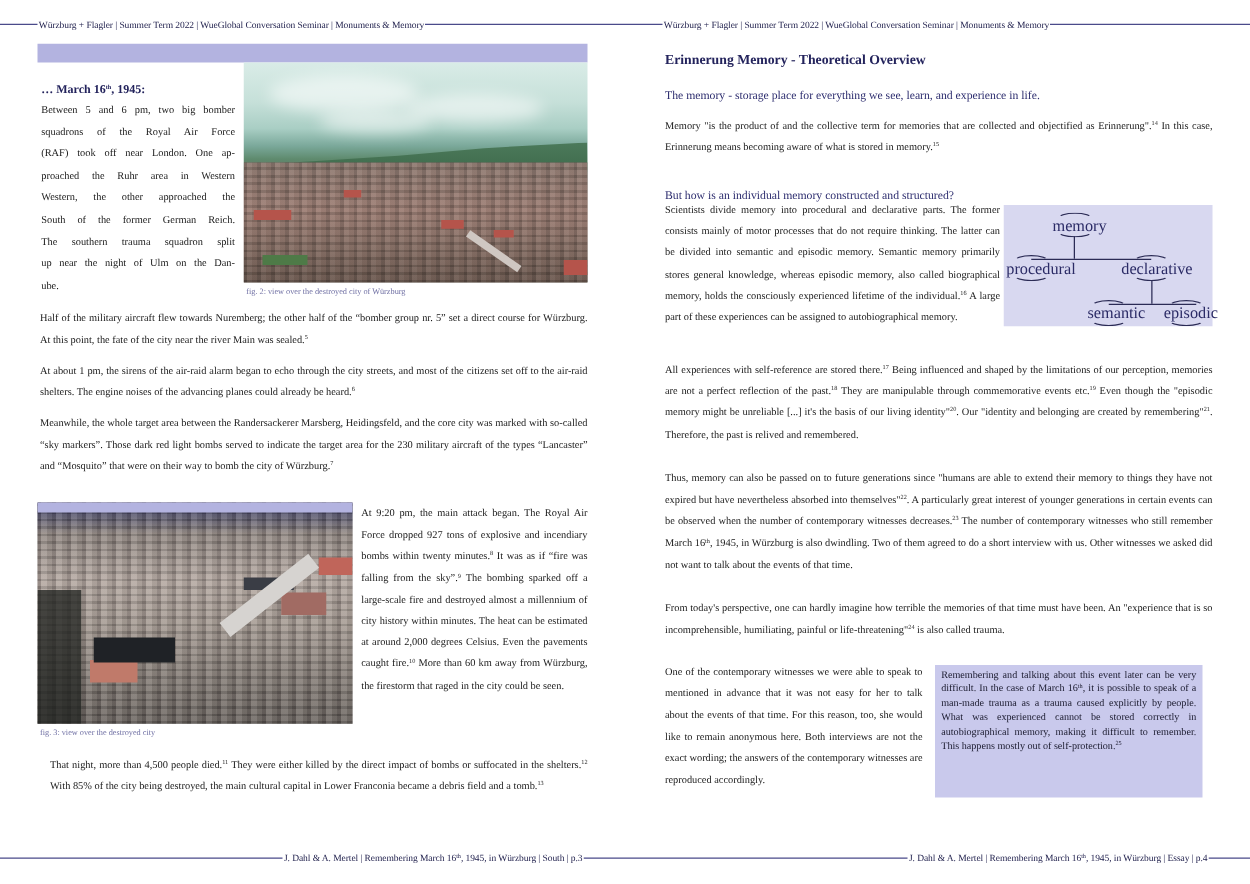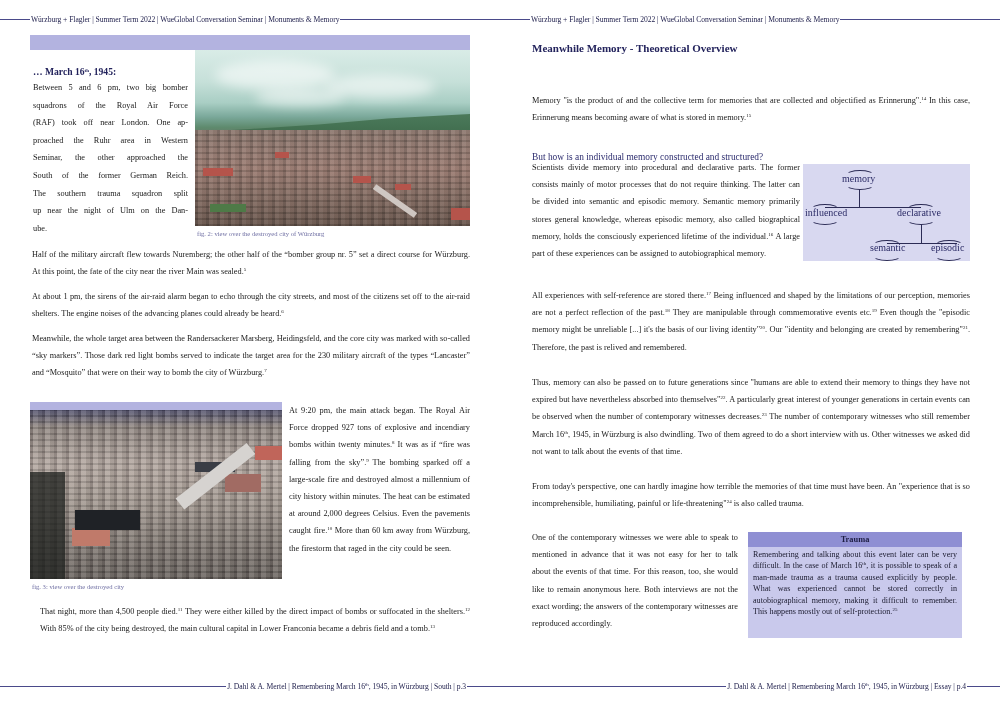--- a/index.html
+++ b/index.html
@@ -55,21 +55,21 @@
 
   .caption { position: absolute; font-size: 6.6px; color: #6f6fa3; }
 
   .heading-date { position: absolute; left: 33px; top: 66px; font-size: 9.6px; font-weight: bold; color: #23235c; }
 
   
   .title-main { position: absolute; left: 32px; top: 42px; font-size: 11px; font-weight: bold; color: #23235c; }
   .subhead { position: absolute; left: 32px; font-size: 9.4px; color: #2c2c6e; }
 
   .diagram { position: absolute; left: 803px; top: 164px; width: 167px; height: 97px; background: #d8d8f0; }
-  .diagram .node { position: absolute; font-size: 10px; color: #2b2b66; white-space: nowrap; }
+  .diagram .node { position: absolute; font-size: 13px; color: #2b2b66; white-space: nowrap; }
   .diagram .arc { position: absolute; width: 28px; height: 10px; border: 1px solid #2b2b55; border-radius: 50%; }
   .diagram .arc.top { border-bottom-color: transparent; border-left-color: transparent; border-right-color: transparent; }
   .diagram .arc.bot { border-top-color: transparent; border-left-color: transparent; border-right-color: transparent; }
   .diagram .ln { position: absolute; background: #2b2b55; }
 
   .trauma-box { position: absolute; left: 748px; top: 532px; width: 214px; height: 106px; background: #c9c9ec; }
   .trauma-box .th { height: 15px; background: #8f8fd3; font-size: 8.4px; font-weight: bold; text-align: center; line-height: 15px; color: #1e1e44; }
   .trauma-box .tb { padding: 2px 5px 0 5px; font-size: 8.1px; line-height: 11.4px; text-align: justify; color: #1a1a2e; }
 </style>
 </head>
@@ -87,21 +87,21 @@
 
     <div class="purple-band"></div>
 
     <div class="heading-date"><span>… March 16</span><sup>th</sup><span>, 1945:</span></div>
 
     <div class="body-p" style="left:33px; top:79px; width:155px; line-height:17.6px;">
       <div style="text-align:justify; text-align-last:justify;">Between 5 and 6 pm, two big bomber</div>
       <div style="text-align:justify; text-align-last:justify;">squadrons of the Royal Air Force</div>
       <div style="text-align:justify; text-align-last:justify;">(RAF) took off near London. One ap-</div>
       <div style="text-align:justify; text-align-last:justify;">proached the Ruhr area in Western</div>
-      <div style="text-align:justify; text-align-last:justify;">Seminar, the other approached the</div>
+      <div style="text-align:justify; text-align-last:justify;">Western, the other approached the</div>
       <div style="text-align:justify; text-align-last:justify;">South of the former German Reich.</div>
       <div style="text-align:justify; text-align-last:justify;">The southern trauma squadron split</div>
       <div style="text-align:justify; text-align-last:justify;">up near the night of Ulm on the Dan-</div>
       <div>ube.</div>
     </div>
 
     <div class="fig fig2">
       <div class="sky-cloud" style="left:20px; top:10px; width:120px; height:30px;"></div>
       <div class="sky-cloud" style="left:130px; top:25px; width:110px; height:24px;"></div>
       <div class="sky-cloud" style="left:60px; top:38px; width:90px; height:18px;"></div>
@@ -147,22 +147,23 @@
   </div>
 
   <div class="page right">
 
     <div class="runner head">
       <div class="line l"></div>
       <span class="txt">Würzburg + Flagler | Summer Term 2022 | WueGlobal Conversation Seminar | Monuments &amp; Memory</span>
       <div class="line r"></div>
     </div>
 
-    <div class="title-main">Meanwhile Memory - Theoretical Overview</div>
-
+    <div class="title-main">Erinnerung Memory - Theoretical Overview</div>
+
+    <div class="subhead" style="top:72px;">The memory - storage place for everything we see, learn, and experience in life.</div>
 
     <div class="body-p" style="left:32px; top:92px; width:438px;"><span>Memory "is the product of and the collective term for memories that are collected and objectified as Erinnerung".</span><sup>14</sup><span> In this case, Erinnerung means becoming aware of what is stored in memory.</span><sup>15</sup></div>
 
     <div class="subhead" style="top:152px;font-family:Liberation Serif, serif;">But how is an individual memory constructed and structured?</div>
 
     <div class="body-p" style="left:32px; top:159px; width:268px;"><span>Scientists divide memory into procedural and declarative parts. The former consists mainly of motor processes that do not require thinking. The latter can be divided into semantic and episodic memory. Semantic memory primarily stores general knowledge, whereas episodic memory, also called biographical memory, holds the consciously experienced lifetime of the individual.</span><sup>16</sup><span> A large part of these experiences can be assigned to autobiographical memory.</span></div>
 
     <div class="body-p" style="left:32px; top:287px; width:438px;"><span>All experiences with self-reference are stored there.</span><sup>17</sup><span> Being influenced and shaped by the limitations of our perception, memories are not a perfect reflection of the past.</span><sup>18</sup><span> They are manipulable through commemorative events etc.</span><sup>19</sup><span> Even though the "episodic memory might be unreliable [...] it's the basis of our living identity"</span><sup>20</sup><span>. Our "identity and belonging are created by remembering"</span><sup>21</sup><span>. Therefore, the past is relived and remembered.</span></div>
 
     <div class="body-p" style="left:32px; top:374px; width:438px;"><span>Thus, memory can also be passed on to future generations since "humans are able to extend their memory to things they have not expired but have nevertheless absorbed into themselves"</span><sup>22</sup><span>. A particularly great interest of younger generations in certain events can be observed when the number of contemporary witnesses decreases.</span><sup>23</sup><span> The number of contemporary witnesses who still remember March 16</span><sup>th</sup><span>, 1945, in Würzburg is also dwindling. Two of them agreed to do a short interview with us. Other witnesses we asked did not want to talk about the events of that time.</span></div>
@@ -180,36 +181,35 @@
 
   <div class="diagram">
 
     <div class="arc top" style="left:43px; top:6px;"></div>
     <div class="node" style="left:39px; top:9px;">memory</div>
     <div class="arc bot" style="left:43px; top:16px;"></div>
     <div class="ln" style="left:56px; top:25px; width:1px; height:18px;"></div>
     <div class="ln" style="left:22px; top:43px; width:96px; height:1px;"></div>
 
     <div class="arc top" style="left:8px; top:40px;"></div>
-    <div class="node" style="left:2px; top:43px;">influenced</div>
+    <div class="node" style="left:2px; top:43px;">procedural</div>
     <div class="arc bot" style="left:8px; top:51px;"></div>
 
     <div class="arc top" style="left:104px; top:40px;"></div>
     <div class="node" style="left:94px; top:43px;">declarative</div>
     <div class="arc bot" style="left:104px; top:51px;"></div>
     <div class="ln" style="left:118px; top:60px; width:1px; height:19px;"></div>
     <div class="ln" style="left:84px; top:79px; width:70px; height:1px;"></div>
 
     <div class="arc top" style="left:70px; top:76px;"></div>
     <div class="node" style="left:67px; top:78px;">semantic</div>
     <div class="arc bot" style="left:70px; top:87px;"></div>
 
     <div class="arc top" style="left:132px; top:76px;"></div>
     <div class="node" style="left:128px; top:78px;">episodic</div>
     <div class="arc bot" style="left:132px; top:87px;"></div>
   </div>
 
   <div class="trauma-box">
-    <div class="th">Trauma</div>
     <div class="tb"><span>Remembering and talking about this event later can be very difficult. In the case of March 16</span><sup>th</sup><span>, it is possible to speak of a man-made trauma as a trauma caused explicitly by people. What was experienced cannot be stored correctly in autobiographical memory, making it difficult to remember. This happens mostly out of self-protection.</span><sup>25</sup></div>
   </div>
 
 </div>
 
 </body></html>

